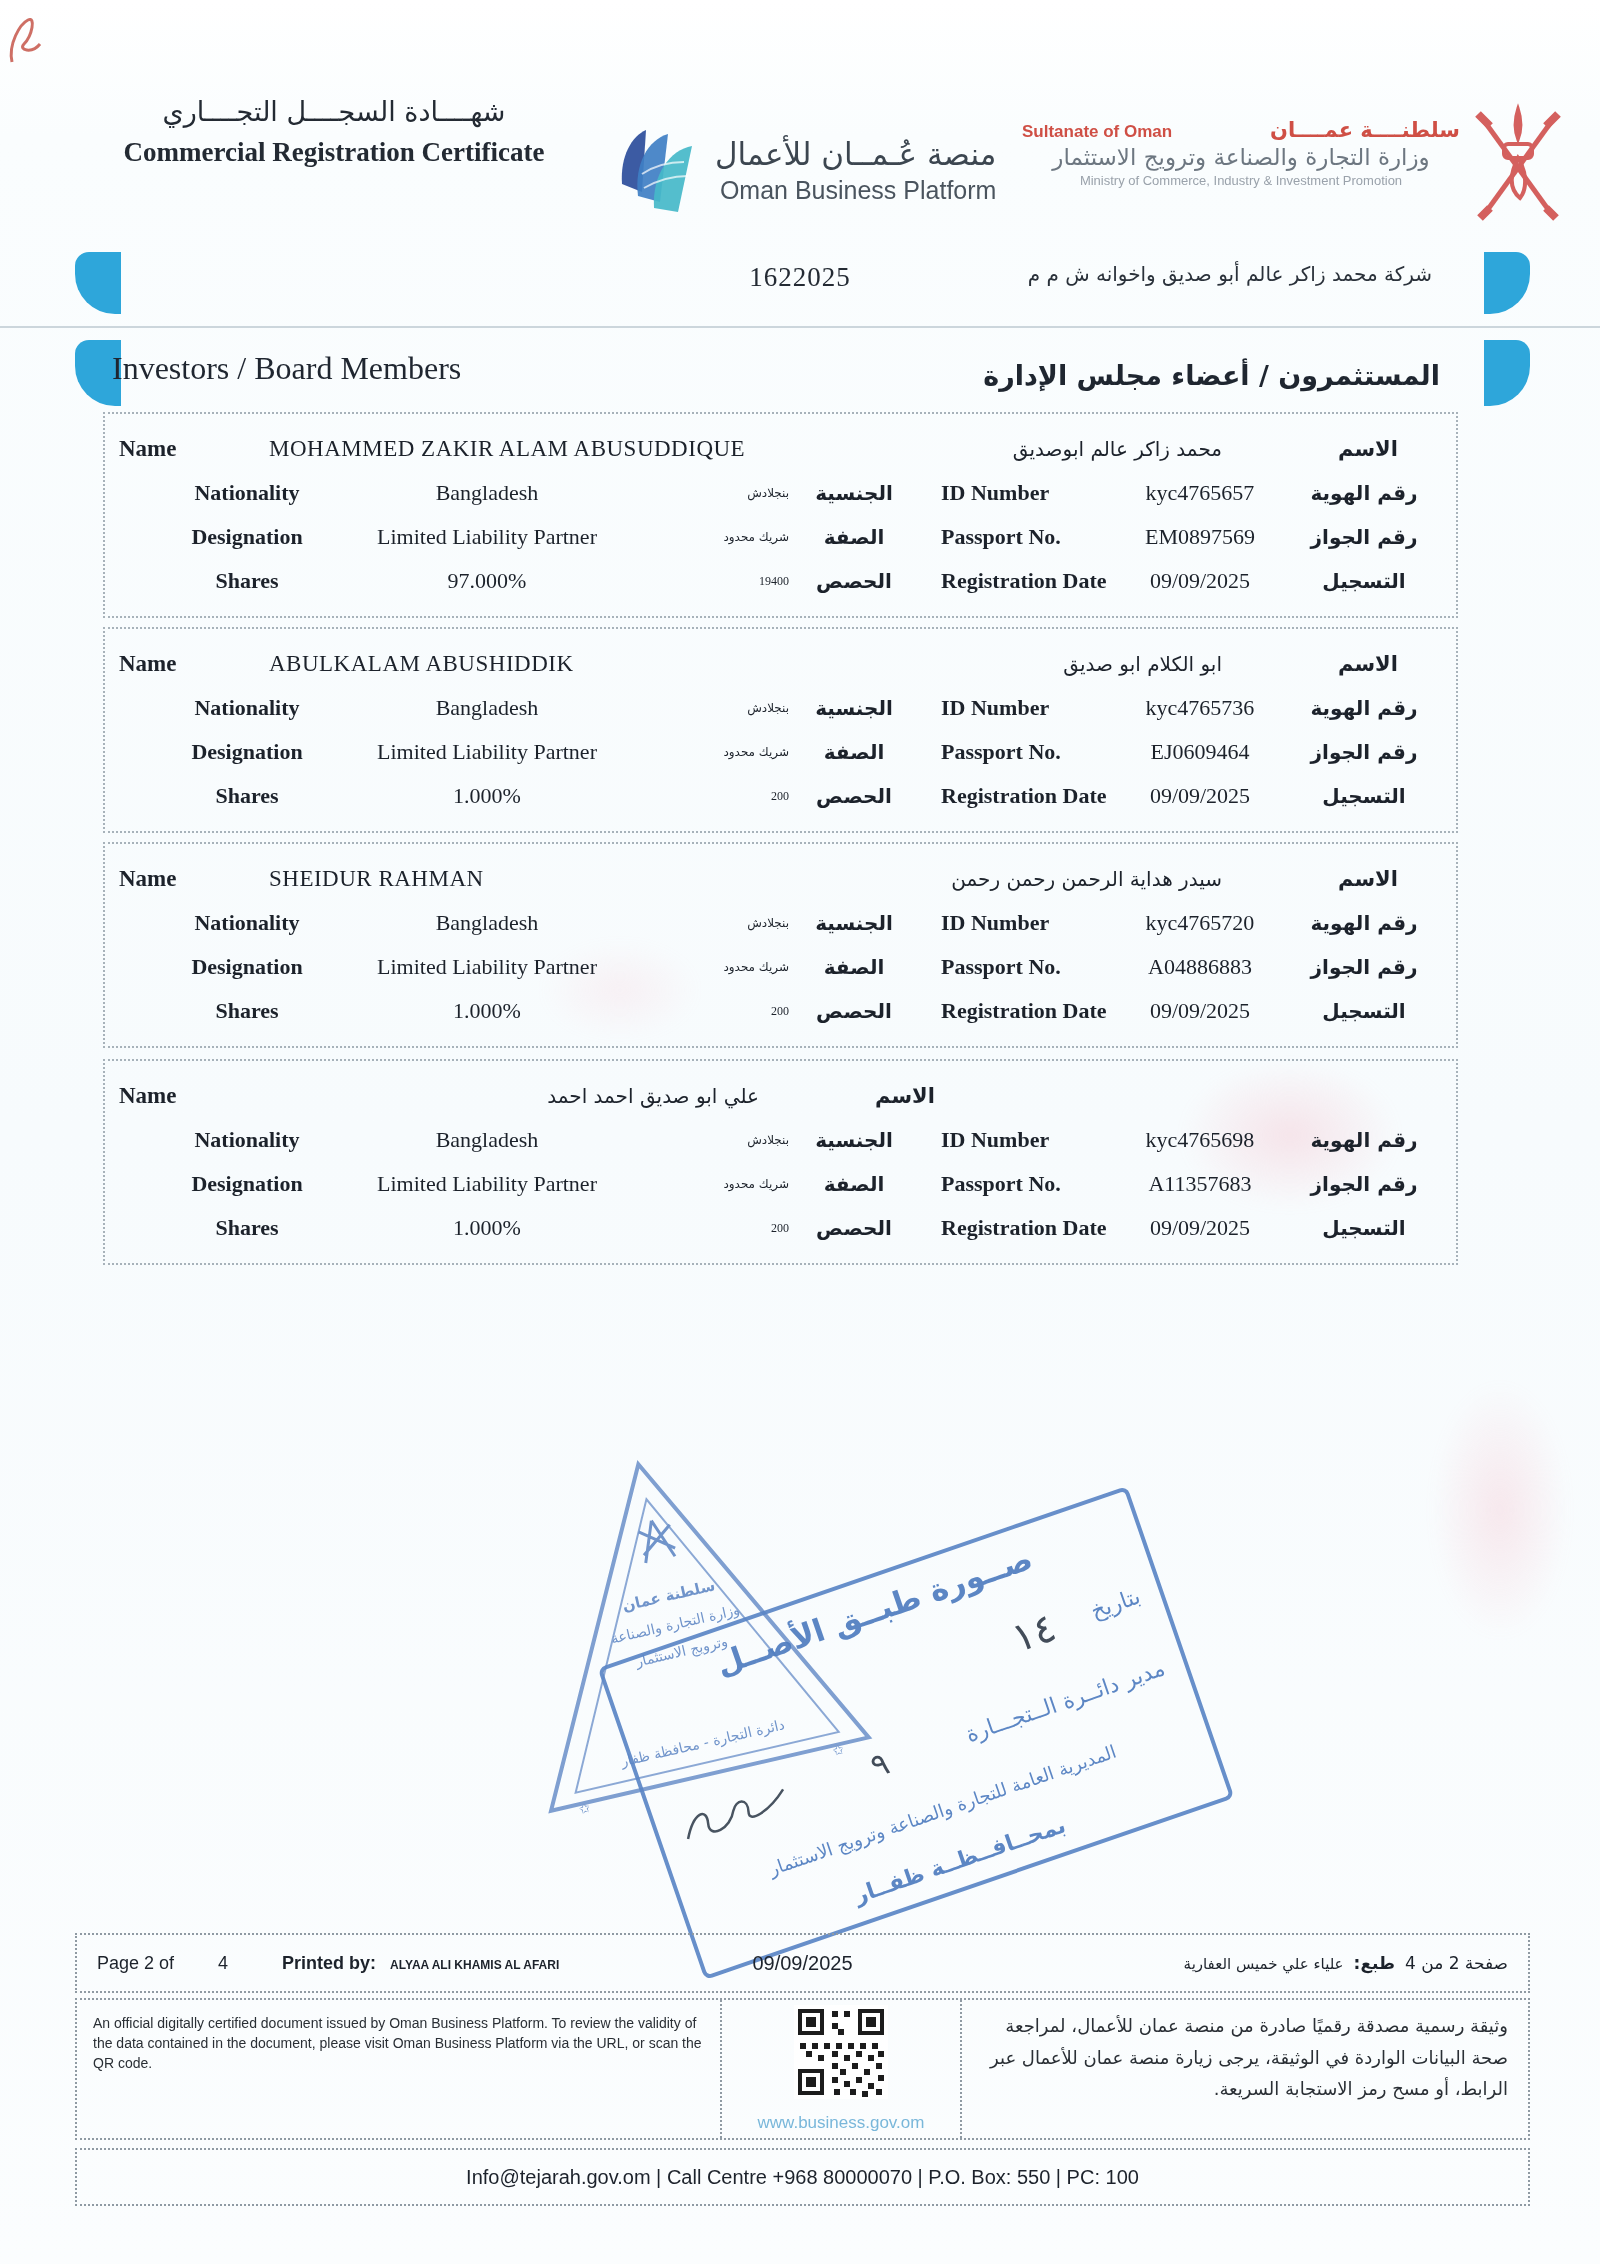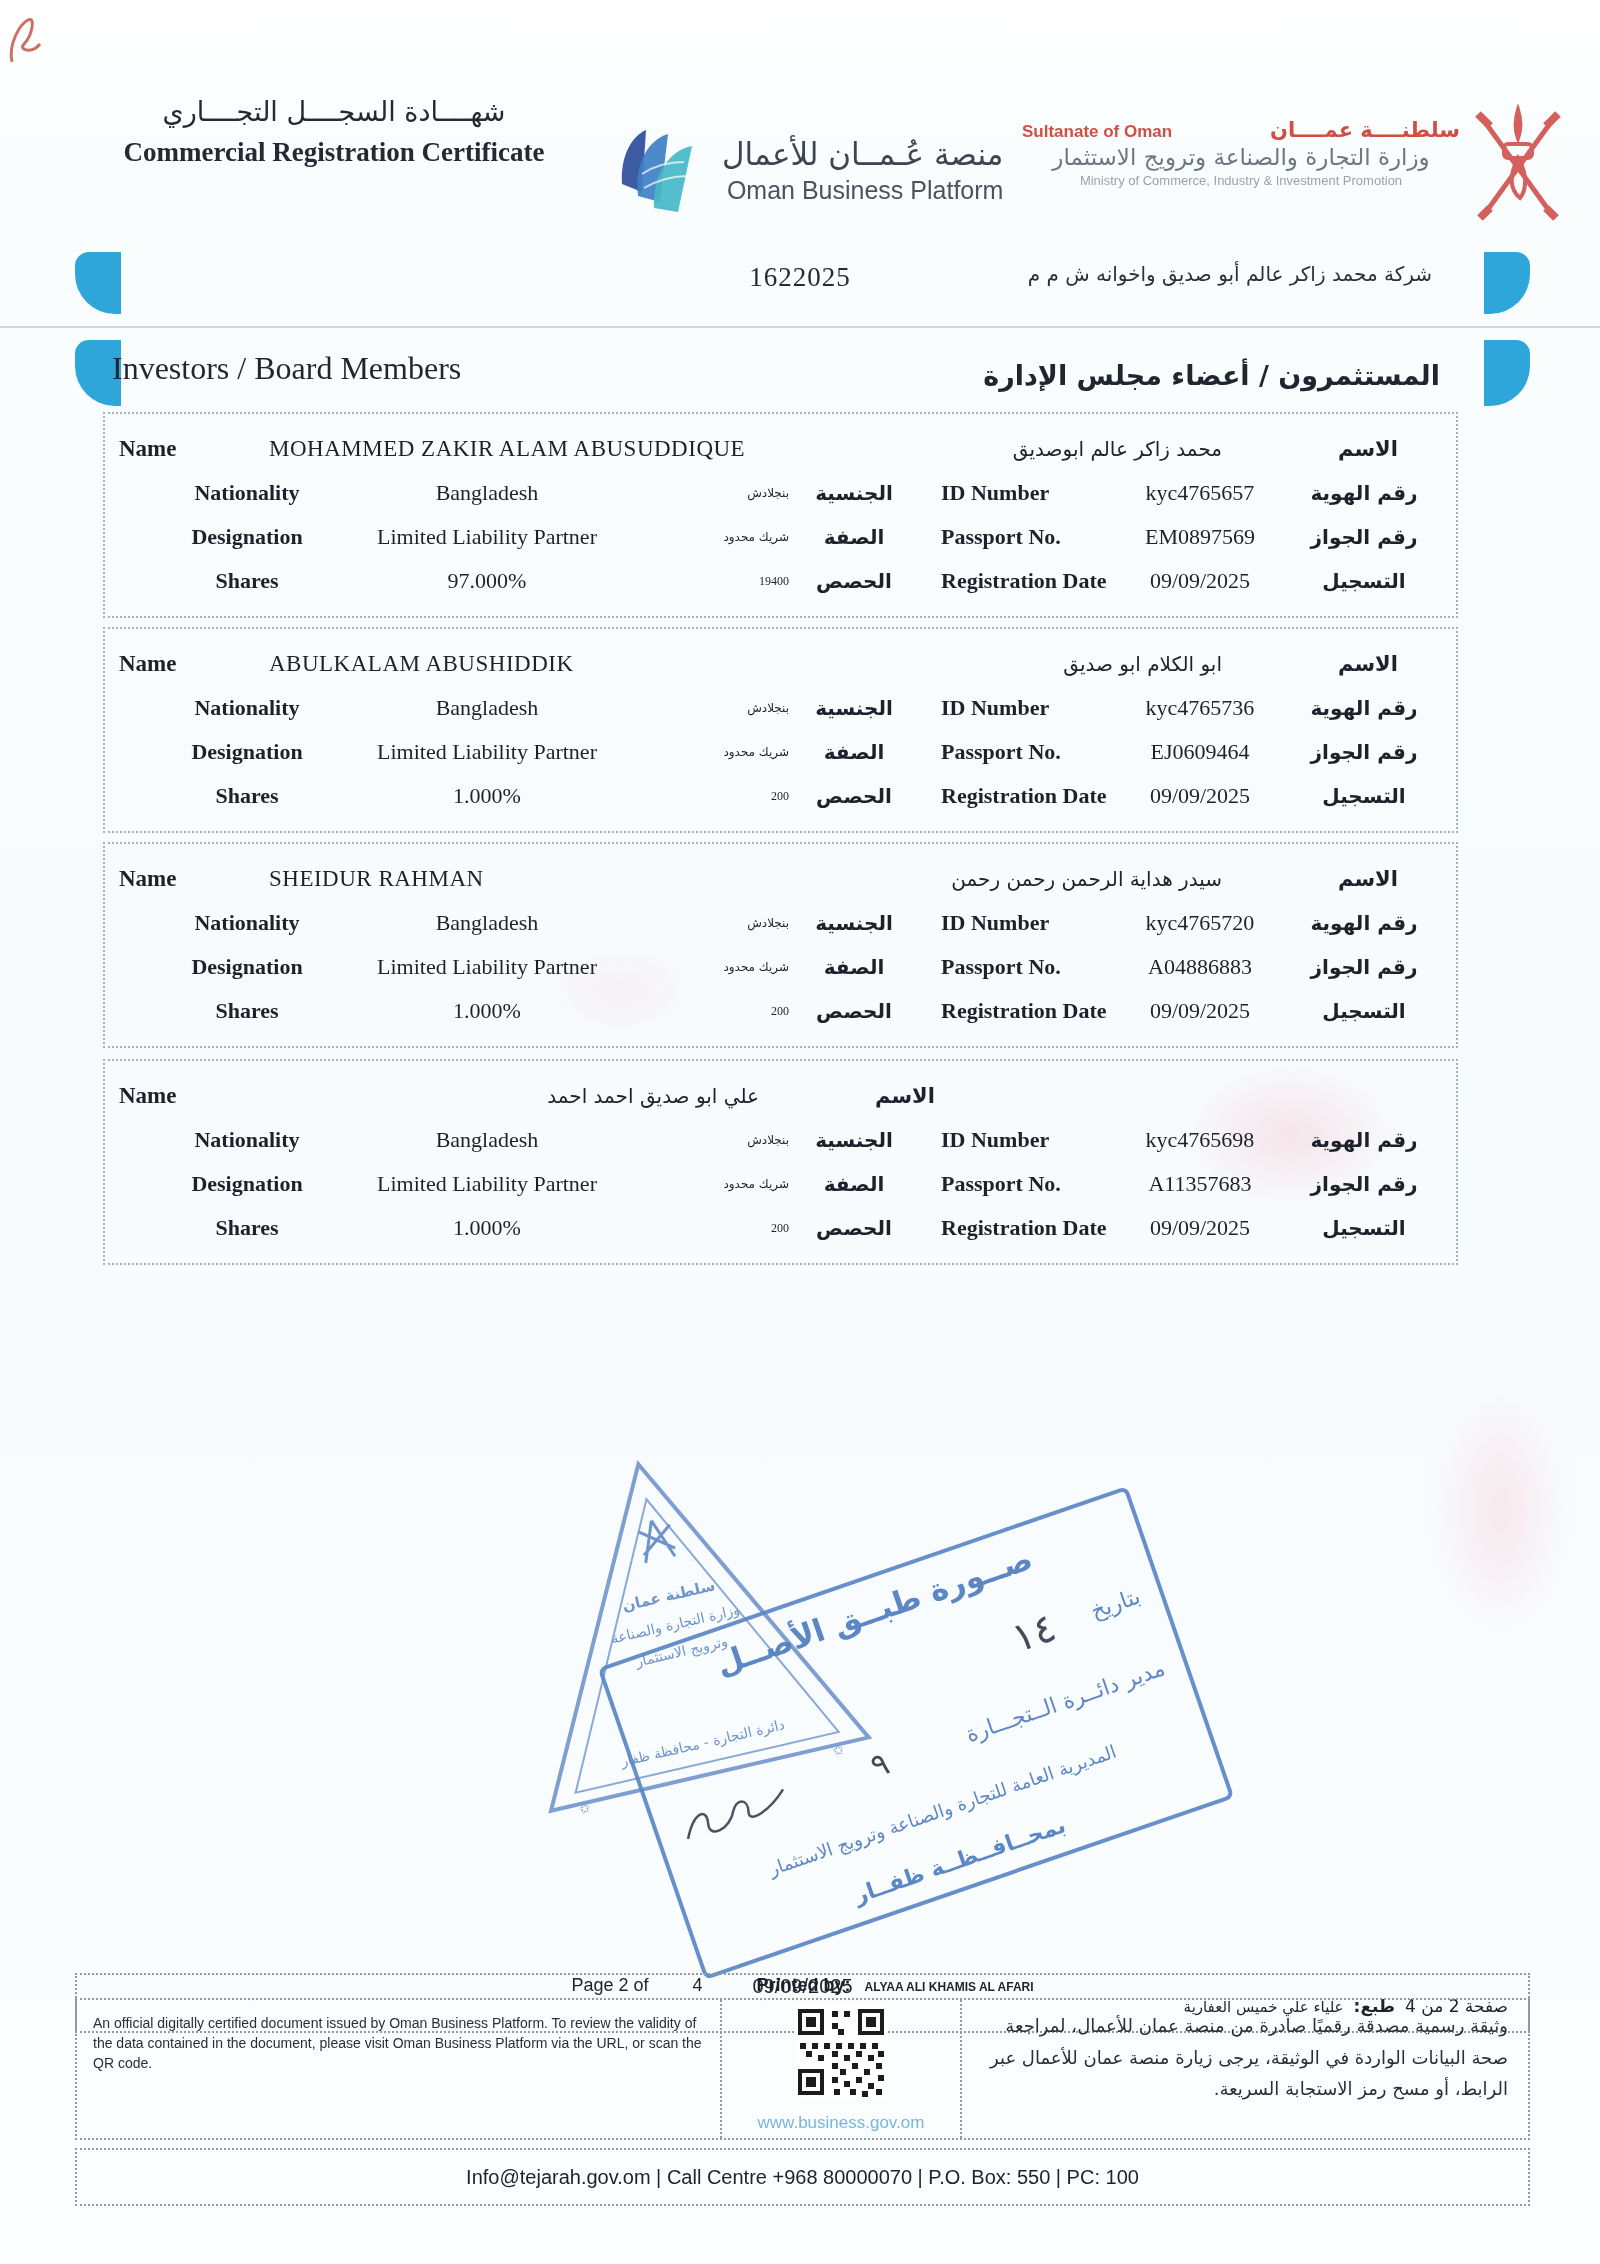--- a/index.html
+++ b/index.html
@@ -8,21 +8,21 @@
   .page{position:absolute;left:0;top:0;width:1600px;height:2264px;
         background:linear-gradient(180deg,#ffffff 0%,#fafdfe 6%,#f7fbfd 50%,#fbfdfe 100%);}
   .ar{font-family:"DejaVu Sans", sans-serif;direction:rtl;unicode-bidi:isolate;}
   .sans{font-family:"Liberation Sans", sans-serif;}
   .abs{position:absolute;}
   .b{font-weight:bold;}
 
   
   .hdr-title-ar{font-size:27px;font-weight:normal;color:#232a33;text-align:center;}
   .hdr-title-en{font-size:27px;font-weight:bold;color:#232a33;text-align:center;margin-top:10px;}
-  .logo-wrap{display:flex;align-items:center;gap:18px;text-align:center;}
+  .logo-wrap{display:flex;align-items:center;gap:11px;text-align:center;}
   .logo-text{display:flex;flex-direction:column;align-items:flex-end;}
   .logo-ar{font-size:31px;color:#3c4650;}
   .logo-en{font-size:25px;color:#4a545e;margin-top:4px;}
   .min-line1{display:flex;justify-content:space-between;align-items:baseline;}
   .sultanate-en{font-size:17px;font-weight:bold;color:#cf4f45;}
   .sultanate-ar{font-size:21px;font-weight:bold;color:#cf4f45;}
   .ministry-ar{font-size:23px;color:#6d7781;text-align:center;margin-top:2px;}
   .ministry-en{font-size:13px;color:#9aa2ab;text-align:center;margin-top:3px;}
 
   
@@ -65,21 +65,21 @@
               transform:rotate(-19deg);border:4px solid #5b86c6;border-radius:8px;
               color:#4f7dc0;opacity:0.92;box-sizing:border-box;padding:14px 20px;
               display:flex;flex-direction:column;align-items:center;justify-content:space-between;}
   .rs-title{font-size:31px;font-weight:bold;}
   .rs-line{font-size:22px;}
   .rs-small{font-size:18px;}
   .hand{font-family:"DejaVu Serif", serif;color:#333e4c;}
 
   
   .fbox{position:absolute;left:75px;width:1455px;border:2px dotted #8f9aa3;box-sizing:border-box;}
-  .f1{top:1973px;height:60px;display:flex;align-items:center;padding:0 20px;flex-direction:column;}
+  .f1{top:1933px;height:60px;display:flex;align-items:center;padding:0 20px;}
   .f1 .l{display:flex;align-items:baseline;gap:14px;font-size:18px;}
   .f1 .date{position:absolute;left:50%;transform:translateX(-50%);font-size:20px;}
   .f1 .r{margin-left:auto;display:flex;align-items:baseline;gap:10px;font-size:17px;}
   .f2{top:1998px;height:142px;display:flex;}
   .f2 .col-en{width:645px;padding:14px 16px;font-size:14px;line-height:1.42;color:#2a2f35;
               border-right:2px dotted #8f9aa3;box-sizing:border-box;}
   .f2 .col-qr{width:240px;display:flex;flex-direction:column;align-items:center;
               justify-content:center;gap:14px;border-right:2px dotted #8f9aa3;box-sizing:border-box;}
   .f2 .qr-url{font-size:17px;color:#79b7da;}
   .f2 .col-ar{flex:1;padding:10px 20px;font-size:18px;line-height:1.75;text-align:right;color:#2a2f35;}

